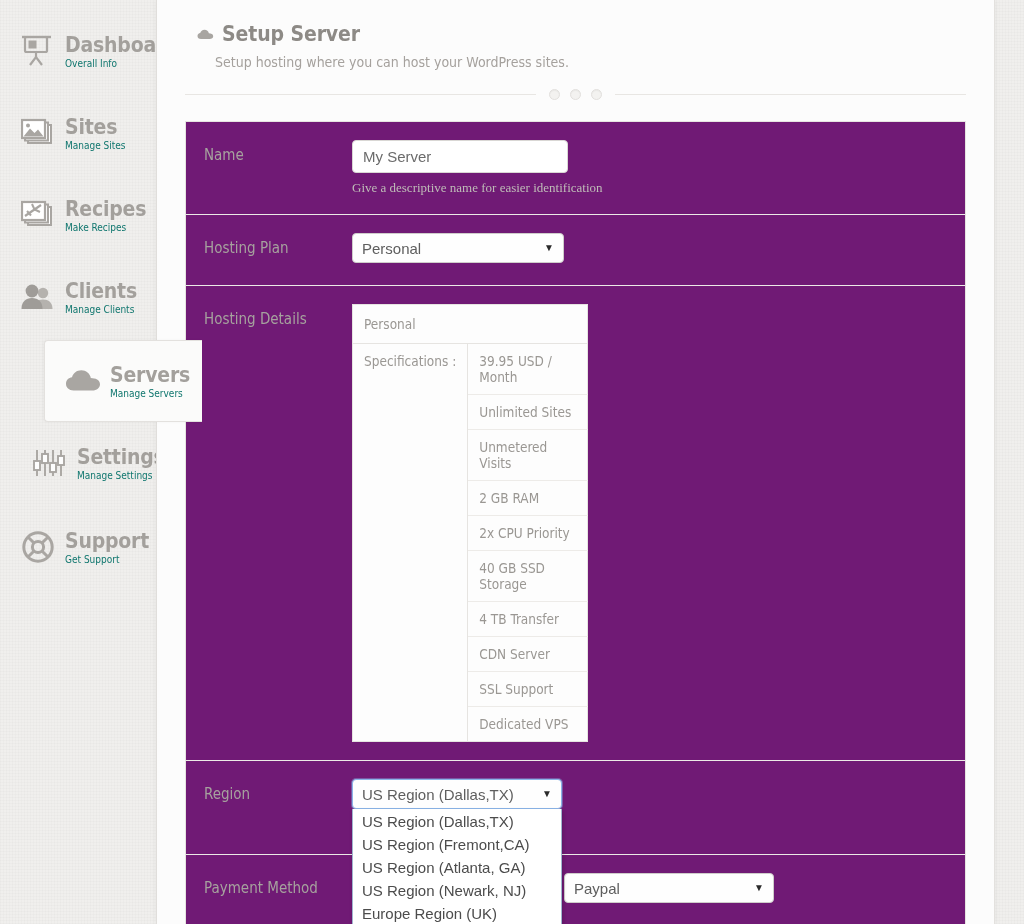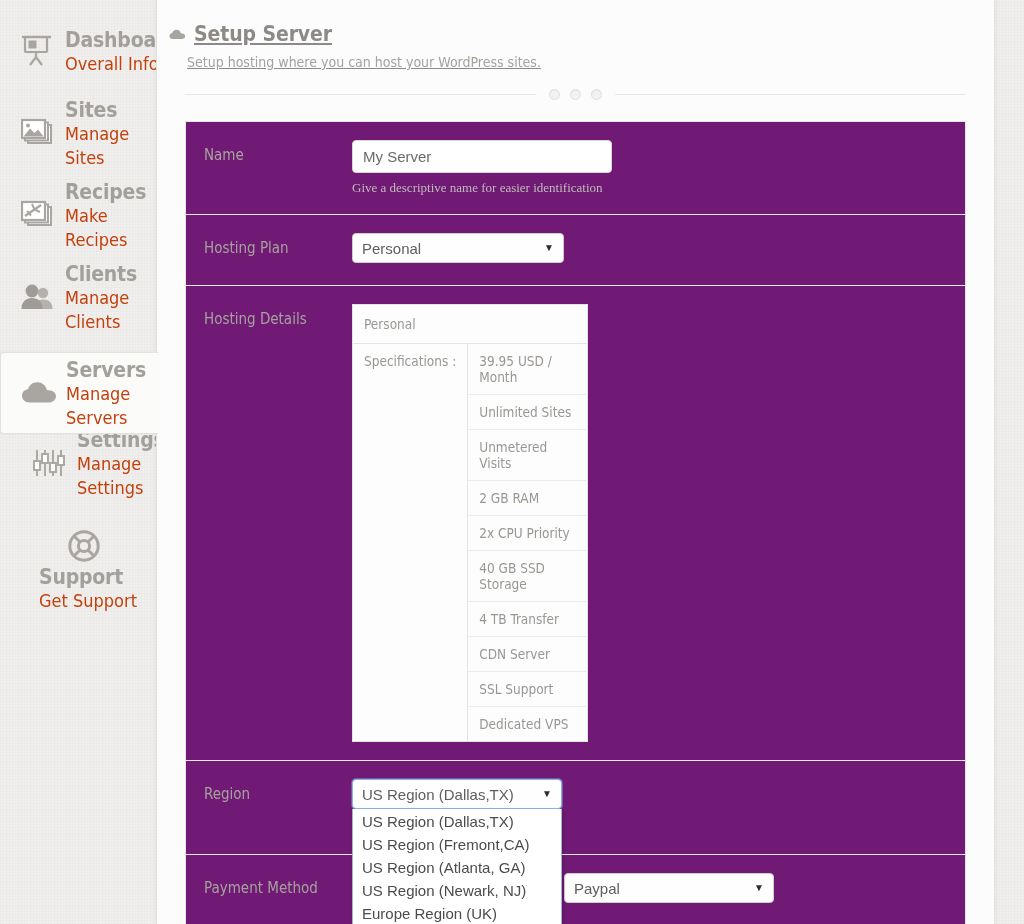--- a/index.html
+++ b/index.html
@@ -66,41 +66,41 @@
     font-family: "DejaVu Sans Condensed", "Liberation Sans Narrow", "Liberation Sans", sans-serif;
     font-size: 21px;
     font-weight: bold;
     color: #a3a09c;
     line-height: 1.05;
     letter-spacing: -0.2px;
   }
 
   .nav-sub {
     font-family: "DejaVu Sans Condensed", "Liberation Sans Narrow", "Liberation Sans", sans-serif;
-    font-size: 18px;
-    color: #c2410c;
+    font-size: 10px;
+    color: #0f766e;
     line-height: 1.3;
     margin-top: 1px;
   }
 
   
   #main-panel {
     position: absolute;
     left: 156px;
     top: 0;
     width: 839px;
     height: 924px;
     background: #fcfcfc;
     border-left: 1px solid #e0dedb;
     border-right: 1px solid #e3e1de;
     box-shadow: 0 0 6px rgba(0,0,0,0.05);
   }
 
   
-  #page-header { position: relative; padding: 22px 30px 0 12px; text-decoration: underline; }
+  #page-header { position: relative; padding: 22px 30px 0 40px; }
 
   #page-title {
     font-family: "DejaVu Sans Condensed", "Liberation Sans Narrow", "Liberation Sans", sans-serif;
     font-size: 21px;
     font-weight: bold;
     color: #8d8a86;
     display: flex;
     align-items: center;
     letter-spacing: -0.1px;
   }
@@ -178,21 +178,21 @@
   .form-control { flex: 1; position: relative; }
 
   .hint {
     font-family: Liberation Serif, serif;
     font-size: 13px;
     color: #bfbcb8;
     margin-top: 7px;
   }
 
   input.text-input {
-    width: 260px;
+    width: 216px;
     height: 33px;
     padding: 4px 10px;
     font-family: "Liberation Sans", sans-serif;
     font-size: 15px;
     color: #6b6b6b;
     border: 1px solid #d9d7d4;
     border-radius: 4px;
     background: #ffffff;
     outline: none;
   }
@@ -329,21 +329,21 @@
       <span class="nav-icon">
         <svg width="34" height="28" viewBox="0 0 34 28">
           <circle cx="22" cy="10" r="5.2" fill="#b5b2ae"></circle>
           <path d="M12.5,26 C12.5,19.5 16.5,16.5 22,16.5 C27.5,16.5 31.5,19.5 31.5,26 Z" fill="#b5b2ae"></path>
           <circle cx="11" cy="8" r="6.4" fill="#9f9c98"></circle>
           <path d="M0.5,26 C0.5,18.5 5,15 11,15 C17,15 21.5,18.5 21.5,26 Z" fill="#9f9c98"></path>
         </svg>
       </span>
       <span class="nav-text"><span class="nav-title">Clients</span><span class="nav-sub" style="display:block">Manage Clients</span></span>
     </div>
-    <div class="nav-item active" style="top: 352px;">
+    <div class="nav-item active" style="top: 340px; margin-left: 44px;">
       <span class="nav-icon">
         <svg width="36" height="24" viewBox="0 0 36 24">
           <path d="M8.5,21.5 C4,21.5 1,18.6 1,14.8 C1,11.3 3.6,8.6 7,8.3 C8.1,4 11.8,1.2 16.3,1.2 C21.1,1.2 25,4.5 25.8,8.9 C30.4,9.1 35,10.6 35,15.2 C35,18.9 31.8,21.5 27.3,21.5 Z" fill="#a9a6a2"></path>
         </svg>
       </span>
       <span class="nav-text"><span class="nav-title">Servers</span><span class="nav-sub" style="display:block">Manage Servers</span></span>
     </div>
     <div class="nav-item" style="top: 422px; padding-left: 32px;">
       <span class="nav-icon">
         <svg width="34" height="30" viewBox="0 0 34 30">
@@ -356,21 +356,21 @@
           <g fill="#fdfdfd" stroke="#a9a6a2" stroke-width="1.9">
             <rect x="1" y="13" width="6" height="9"></rect>
             <rect x="9" y="6" width="6" height="9"></rect>
             <rect x="17" y="15" width="6" height="9"></rect>
             <rect x="25" y="8" width="6" height="9"></rect>
           </g>
         </svg>
       </span>
       <span class="nav-text"><span class="nav-title">Settings</span><span class="nav-sub" style="display:block">Manage Settings</span></span>
     </div>
-    <div class="nav-item" style="top: 528px; flex-direction: column;">
+    <div class="nav-item" style="top: 506px;">
       <span class="nav-icon">
         <svg width="32" height="32" viewBox="0 0 32 32">
           <circle cx="16" cy="16" r="14.2" fill="none" stroke="#a9a6a2" stroke-width="3"></circle>
           <circle cx="16" cy="16" r="5.6" fill="none" stroke="#a9a6a2" stroke-width="3"></circle>
           <g stroke="#a9a6a2" stroke-width="3">
             <line x1="6.2" y1="6.2" x2="11.8" y2="11.8"></line>
             <line x1="20.2" y1="20.2" x2="25.8" y2="25.8"></line>
             <line x1="25.8" y1="6.2" x2="20.2" y2="11.8"></line>
             <line x1="11.8" y1="20.2" x2="6.2" y2="25.8"></line>
           </g>

